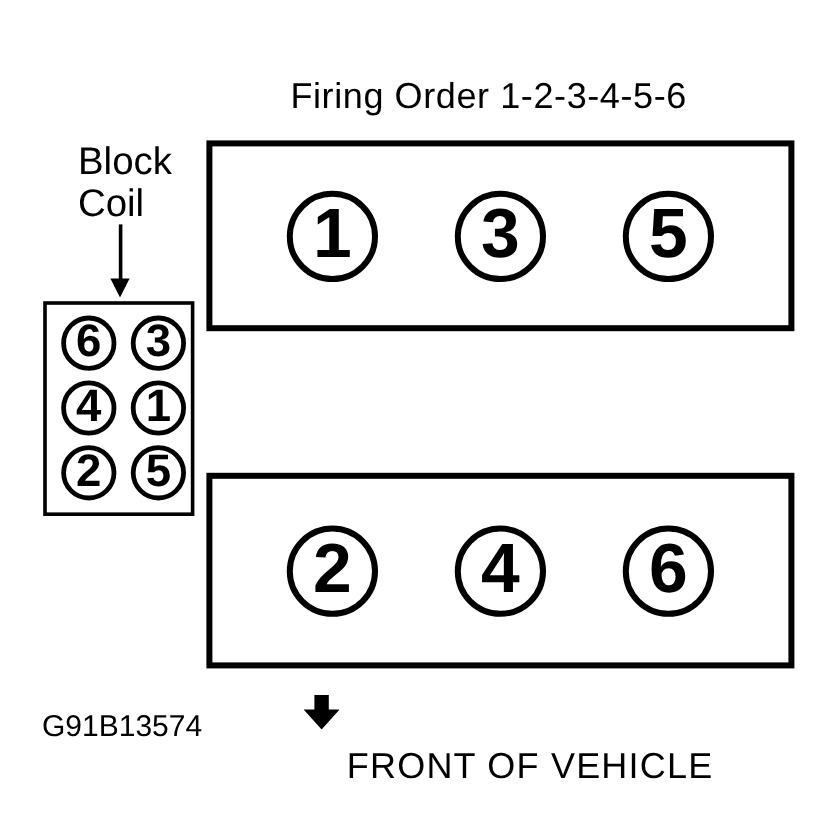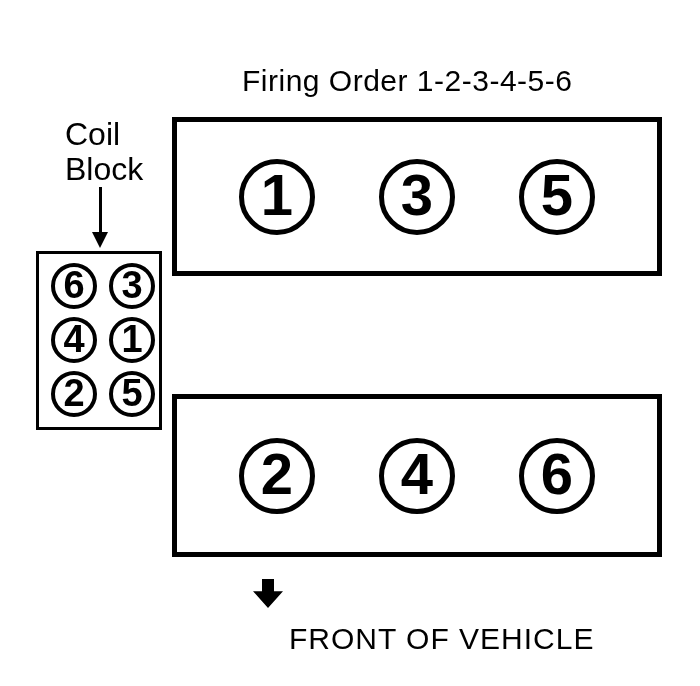--- a/index.html
+++ b/index.html
@@ -141,22 +141,22 @@
   }
 </style>
 </head>
 <body>
 
 <div class="stage">
 
   <div class="title">Firing Order 1-2-3-4-5-6</div>
 
   <div class="coil-label">
+    <div>Block</div>
     <div>Coil</div>
-    <div>Block</div>
   </div>
   <div class="coil-arrow-stem"></div>
   <div class="coil-arrow-head"></div>
 
   <div class="coil-box">
     <div class="coil-circle">6</div>
     <div class="coil-circle">3</div>
     <div class="coil-circle">4</div>
     <div class="coil-circle">1</div>
     <div class="coil-circle">2</div>
@@ -168,16 +168,17 @@
     <div class="cyl-circle">3</div>
     <div class="cyl-circle">5</div>
   </div>
 
   <div class="bank bank-front">
     <div class="cyl-circle">2</div>
     <div class="cyl-circle">4</div>
     <div class="cyl-circle">6</div>
   </div>
 
+  <div class="ref-code">G91B13574</div>
   <div class="front-arrow"></div>
   <div class="front-label">FRONT OF VEHICLE</div>
 
 </div>
 
 </body></html>

